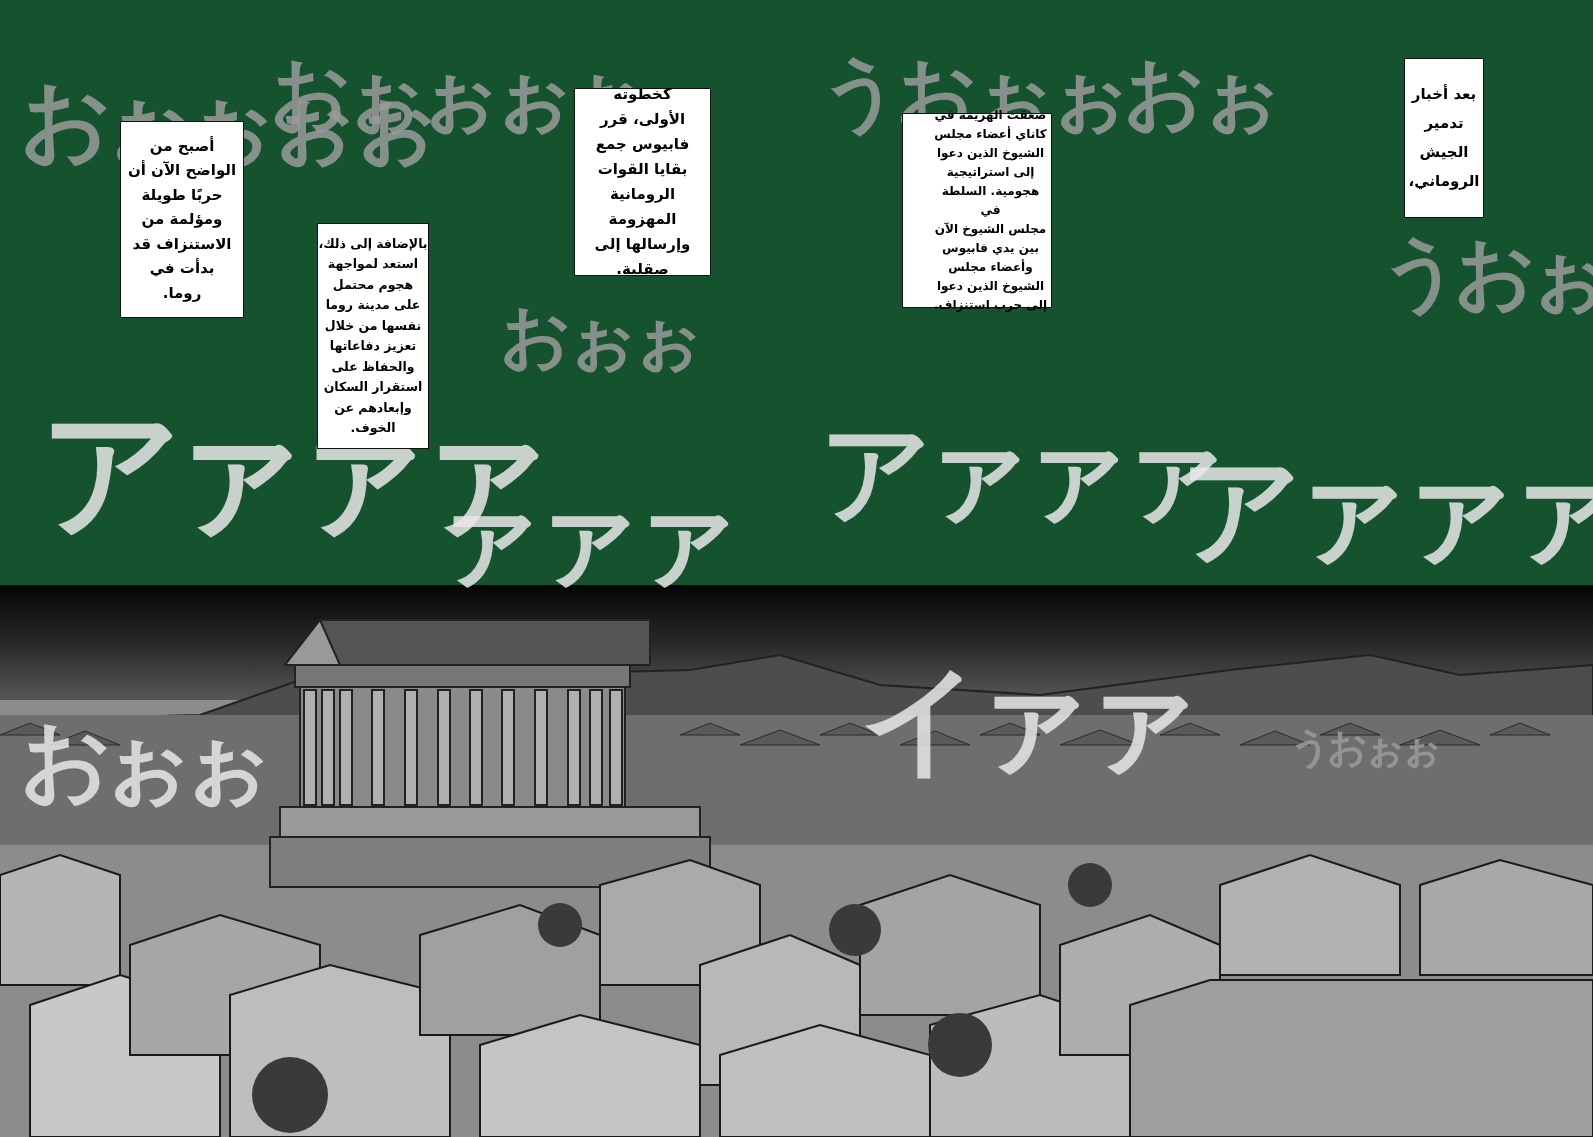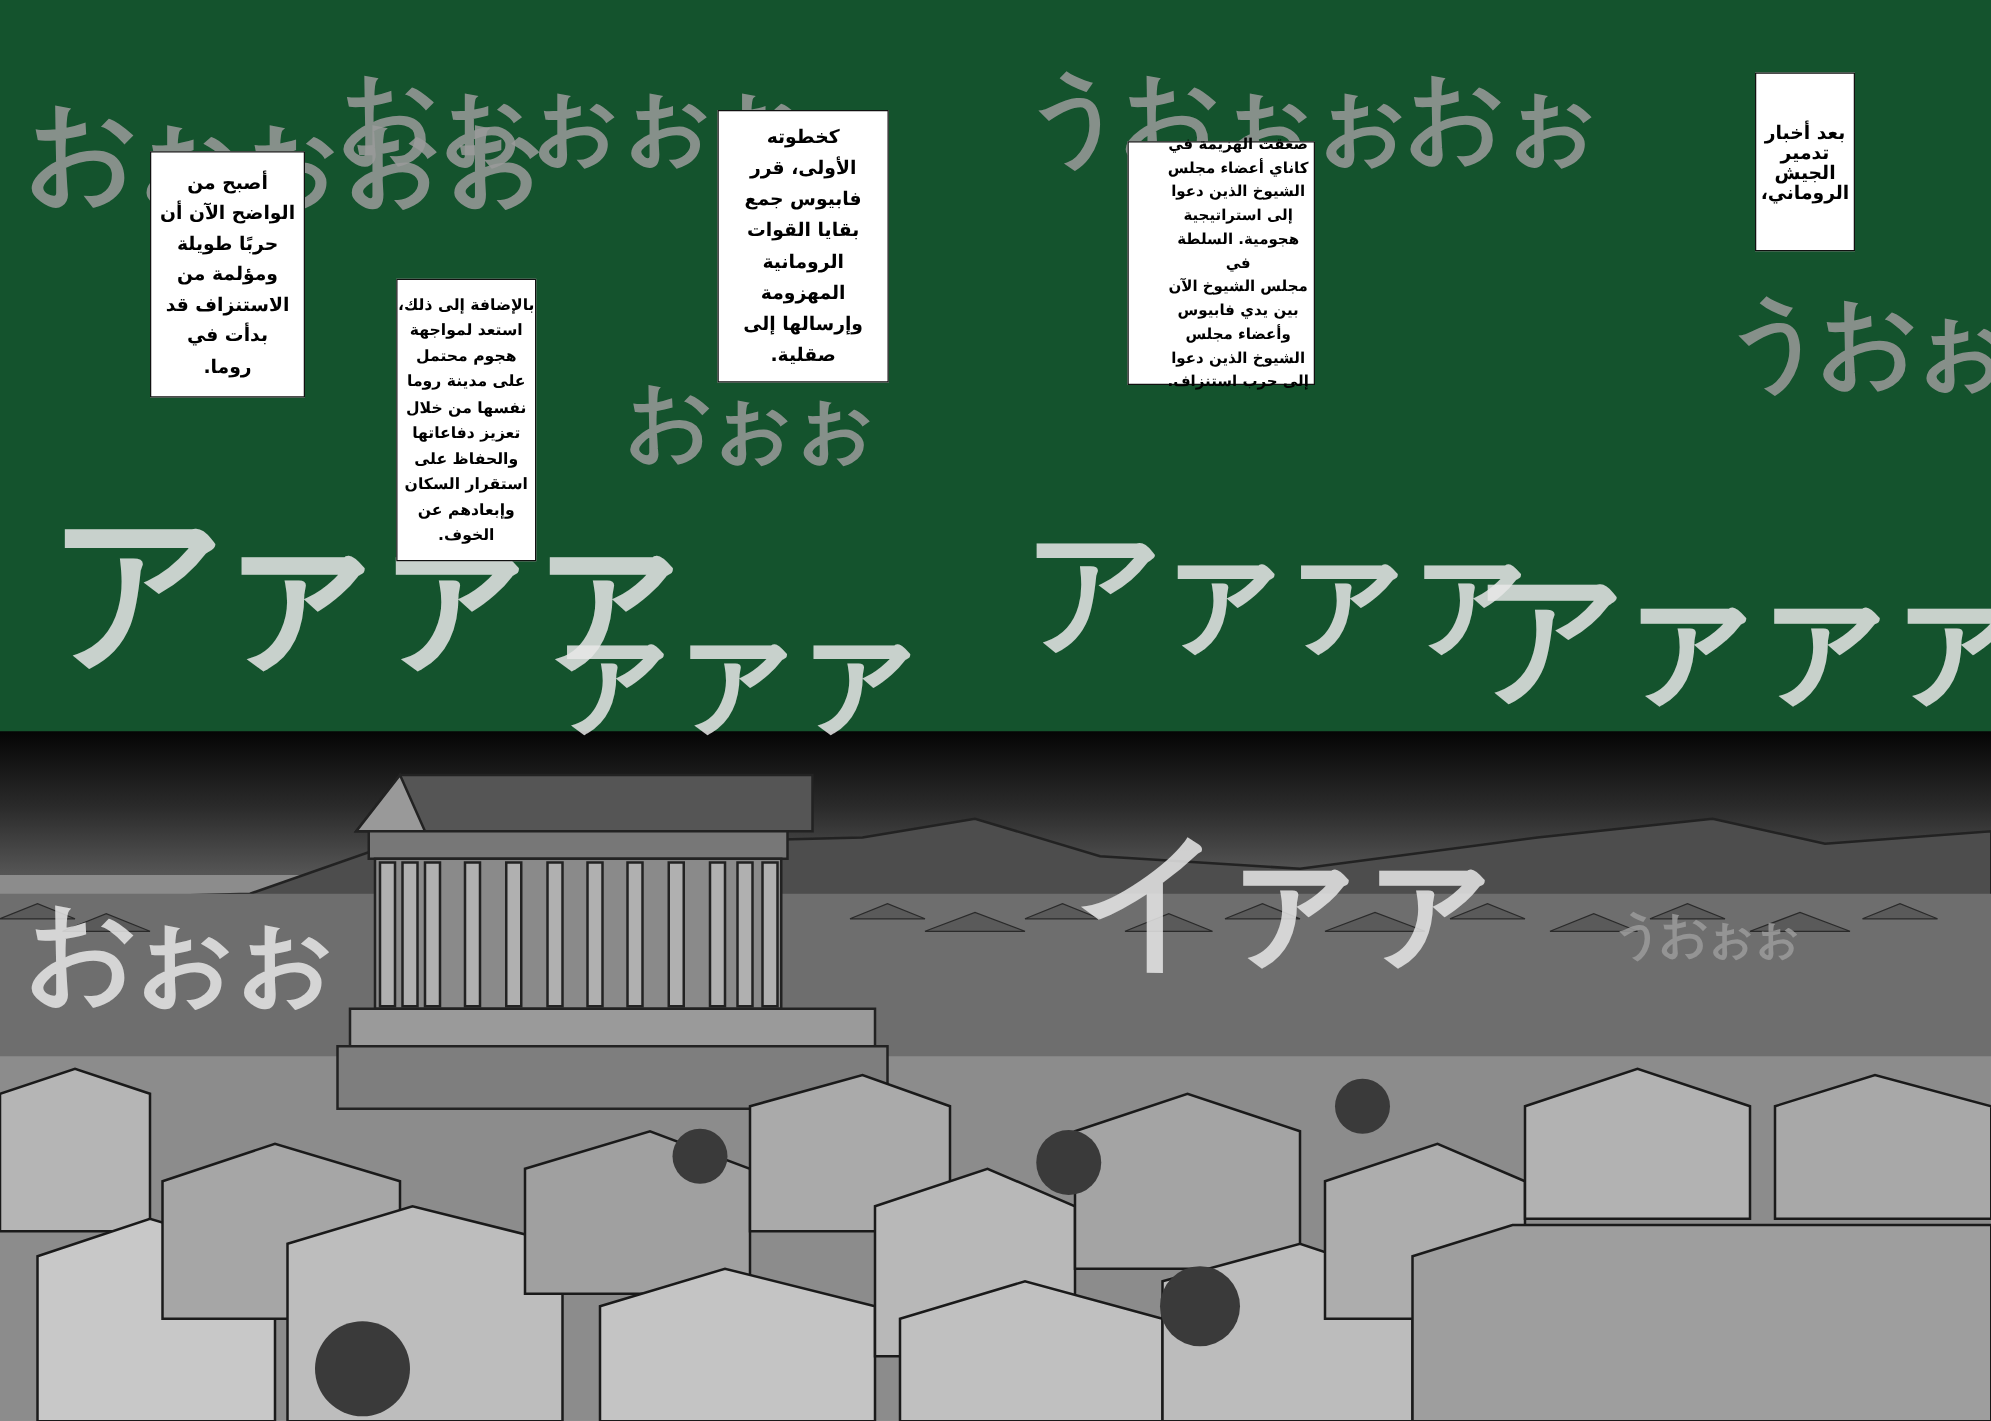--- a/index.html
+++ b/index.html
@@ -89,39 +89,39 @@
   <div class="sfx" style="left:1380px;top:220px;font-size:80px;letter-spacing:-8px;">うおぉぉ</div>
   <div class="sfx" style="left:500px;top:290px;font-size:70px;letter-spacing:-6px;">おぉぉ</div>
   <div class="sfx light" style="left:40px;top:380px;font-size:140px;letter-spacing:-20px;">アァァァ</div>
   <div class="sfx light" style="left:430px;top:420px;font-size:110px;letter-spacing:-14px;margin-top:44px;">ァァァ</div>
   <div class="sfx light" style="left:820px;top:400px;font-size:110px;letter-spacing:-14px;">アァァァ</div>
   <div class="sfx light" style="left:1180px;top:430px;font-size:120px;letter-spacing:-16px;">アァァァ</div>
   <div class="sfx light" style="left:20px;top:700px;font-size:90px;letter-spacing:-12px;">おぉぉ</div>
   <div class="sfx light" style="left:860px;top:640px;font-size:120px;letter-spacing:-14px;">イァァ</div>
   <div class="sfx" style="left:1290px;top:720px;font-size:40px;letter-spacing:-4px;">うおぉぉ</div>
 
-  <div class="box" style="left:1404px;top:58px;width:80px;height:143px;font-size:15px;line-height:16px;">
+  <div class="box" style="left:1404px;top:58px;width:80px;height:160px;font-size:15px;line-height:29px;">
     <span>بعد أخبار
 تدمير
 الجيش
 الروماني،</span>
   </div>
   <div class="box" style="left:902px;top:113px;width:150px;height:195px;font-size:12px;line-height:19px;padding-left:27px;">
     <span>صعقت الهزيمة في
 كاناي أعضاء مجلس
 الشيوخ الذين دعوا
 إلى استراتيجية
 هجومية. السلطة في
 مجلس الشيوخ الآن
 بين يدي فابيوس
 وأعضاء مجلس
 الشيوخ الذين دعوا
 إلى حرب استنزاف.</span>
   </div>
-  <div class="box" style="left:574px;top:88px;width:137px;height:218px;font-size:15px;line-height:25px;">
+  <div class="box" style="left:574px;top:88px;width:137px;height:188px;font-size:15px;line-height:25px;">
     <span>كخطوته
 الأولى، قرر
 فابيوس جمع
 بقايا القوات
 الرومانية
 المهزومة
 وإرسالها إلى
 صقلية.</span>
   </div>
   <div class="box" style="left:317px;top:223px;width:112px;height:226px;font-size:12.5px;line-height:20.5px;">

